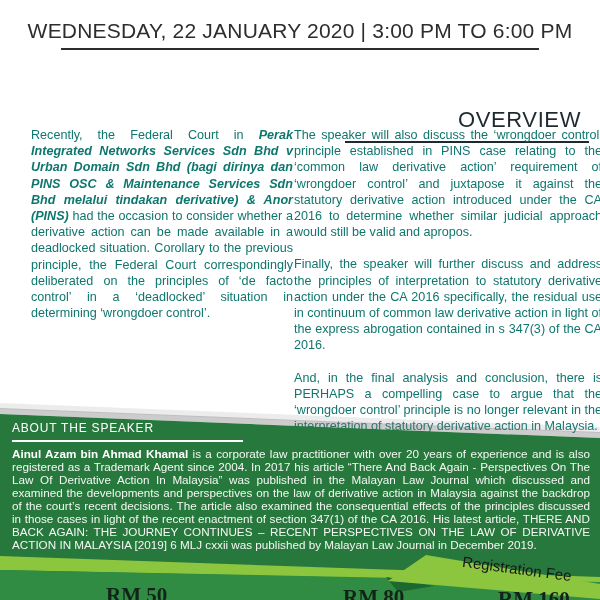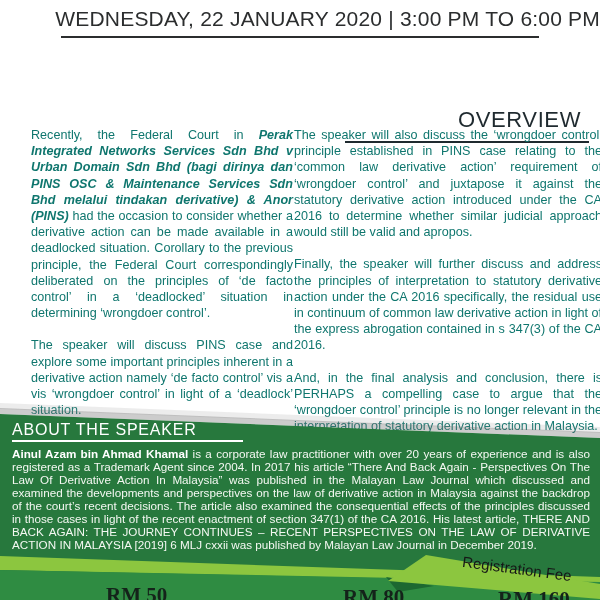--- a/index.html
+++ b/index.html
@@ -1,42 +1,42 @@
 <!DOCTYPE html>
 <html><head>
 <meta charset="utf-8">
 <style>
   html,body{margin:0;padding:0;background:#ffffff;}
   #page{
     position:relative;width:600px;height:600px;background:#ffffff;overflow:hidden;
     font-family:"Liberation Sans", sans-serif;
   }
   
-  .hdr{position:absolute;top:7px;left:0;width:600px;text-align:right;}
+  .hdr{position:absolute;top:19px;left:0;width:600px;text-align:center;}
   .hdr-title{font-size:21px;font-weight:400;color:#2b2d2e;margin:0;letter-spacing:.2px;white-space:nowrap;}
   .hdr-rule{width:478px;height:2px;background:#2b2d2e;margin:5px auto 6px auto;}
   .venue{font-size:14px;line-height:17px;color:#2b2d2e;}
   
   .ov-head{position:absolute;top:99px;left:345px;width:244px;text-align:right;}
   .ov-title{font-size:22px;font-weight:400;color:#1f2a2f;letter-spacing:.6px;margin:8px;}
   .ov-rule{height:2px;background:#1f2a2f;margin-top:3px;}
   
   .col{position:absolute;top:127px;color:#0f766e;font-size:12.6px;line-height:16.2px;text-align:justify;margin-left:20px;}
   .col p{margin:0 0 16px 0;}
   .col-left{left:11px;width:262px;}
   .col-right{left:274px;width:308px;}
   .case-name{font-weight:700;font-style:italic;}
   
   .sp-shadow{position:absolute;inset:0;background:rgba(110,110,110,.35);
     clip-path:polygon(0 408px,600px 432px,600px 438px,0 414px);}
   .sp-shadow2{position:absolute;inset:0;background:rgba(150,150,150,.18);
     clip-path:polygon(0 403px,600px 427px,600px 433px,0 409px);}
   .sp-bg{position:absolute;inset:0;background:#27783d;
     clip-path:polygon(0 414px,600px 438px,600px 600px,0 600px);}
-  .sp-title{position:absolute;left:12px;top:421px;font-size:16px;color:#ffffff;letter-spacing:.8px;margin:0;font-weight:400;}
+  .sp-title{position:absolute;left:12px;top:421px;font-size:12px;color:#ffffff;letter-spacing:.8px;margin:0;font-weight:400;}
   .sp-rule{position:absolute;left:12px;top:440px;width:231px;height:2px;background:#ffffff;}
   .bio{position:absolute;left:12px;top:447px;width:578px;margin:0;
     color:#f4f8f2;font-size:11.7px;line-height:13px;text-align:justify;}
   .bio b{color:#ffffff;}
   
   .stripe{position:absolute;inset:0;background:#8cc63f;
     clip-path:polygon(0 556px,600px 577px,600px 583px,0 570px);}
   .ft-green{position:absolute;inset:0;background:#2f8c42;
     clip-path:polygon(0 570px,600px 582px,600px 600px,0 600px);}
   .ribbon-shadow{position:absolute;inset:0;background:#1d6831;
@@ -62,21 +62,20 @@
     <div class="hdr-rule"></div>
   </div>
 
   <div class="ov-head">
     <h2 class="ov-title">OVERVIEW</h2>
     <div class="ov-rule"></div>
   </div>
 
   <div class="col col-left">
     <p><span>Recently, the Federal Court in </span><span class="case-name">Perak Integrated Networks Services Sdn Bhd v Urban Domain Sdn Bhd (bagi dirinya dan PINS OSC &amp; Maintenance Services Sdn Bhd melalui tindakan derivative) &amp; Anor (PINS)</span><span> had the occasion to consider whether a derivative action can be made available in a deadlocked situation. Corollary to the previous principle, the Federal Court correspondingly deliberated on the principles of ‘de facto control’ in a ‘deadlocked’ situation in determining ‘wrongdoer control’.</span></p>
-    <p>The speaker will discuss PINS case and explore some important principles inherent in a derivative action namely ‘de facto control’ vis a vis ‘wrongdoer control’ in light of a ‘deadlock’ situation.</p>
   </div>
 
   <div class="col col-right">
     <p>The speaker will also discuss the ‘wrongdoer control’ principle established in PINS case relating to the ‘common law derivative action’ requirement of ‘wrongdoer control’ and juxtapose it against the statutory derivative action introduced under the CA 2016 to determine whether similar judicial approach would still be valid and apropos.</p>
     <p>Finally, the speaker will further discuss and address the principles of interpretation to statutory derivative action under the CA 2016 specifically, the residual use in continuum of common law derivative action in light of the express abrogation contained in s 347(3) of the CA 2016.</p>
     <p>And, in the final analysis and conclusion, there is PERHAPS a compelling case to argue that the ‘wrongdoer control’ principle is no longer relevant in the interpretation of statutory derivative action in Malaysia.</p>
   </div>
 
   <div class="sp-shadow2"></div>
   <div class="sp-shadow"></div>

